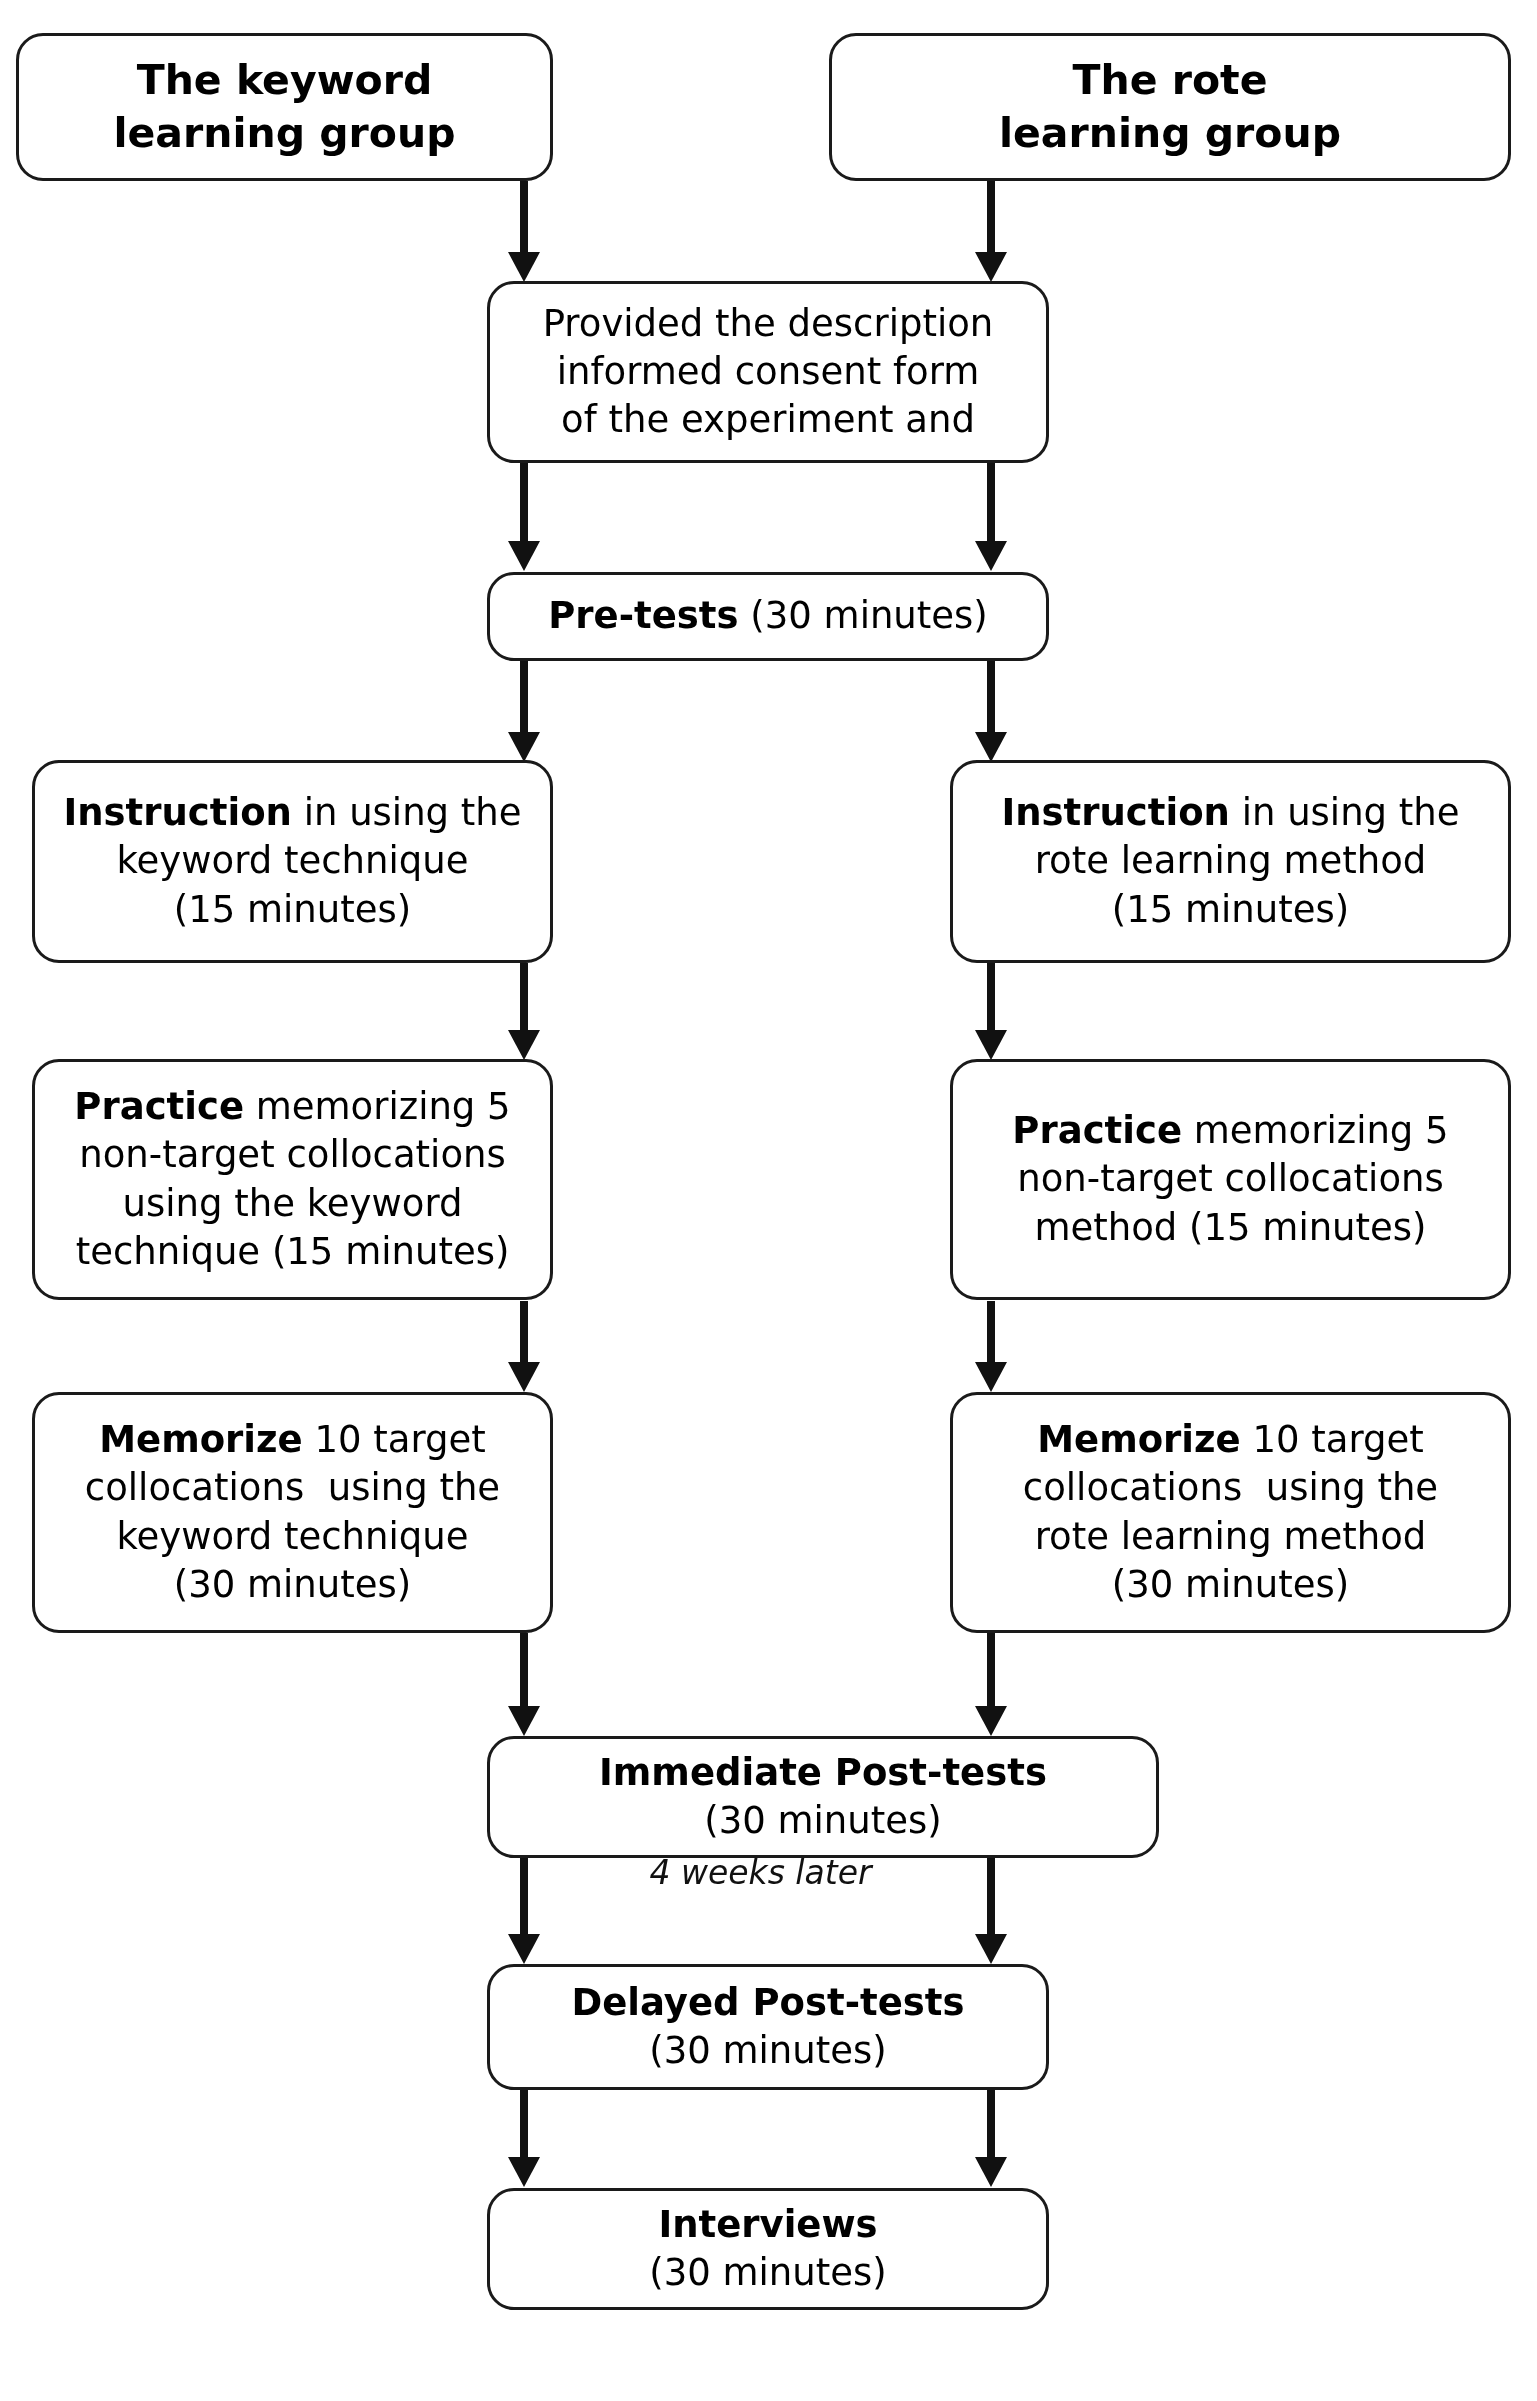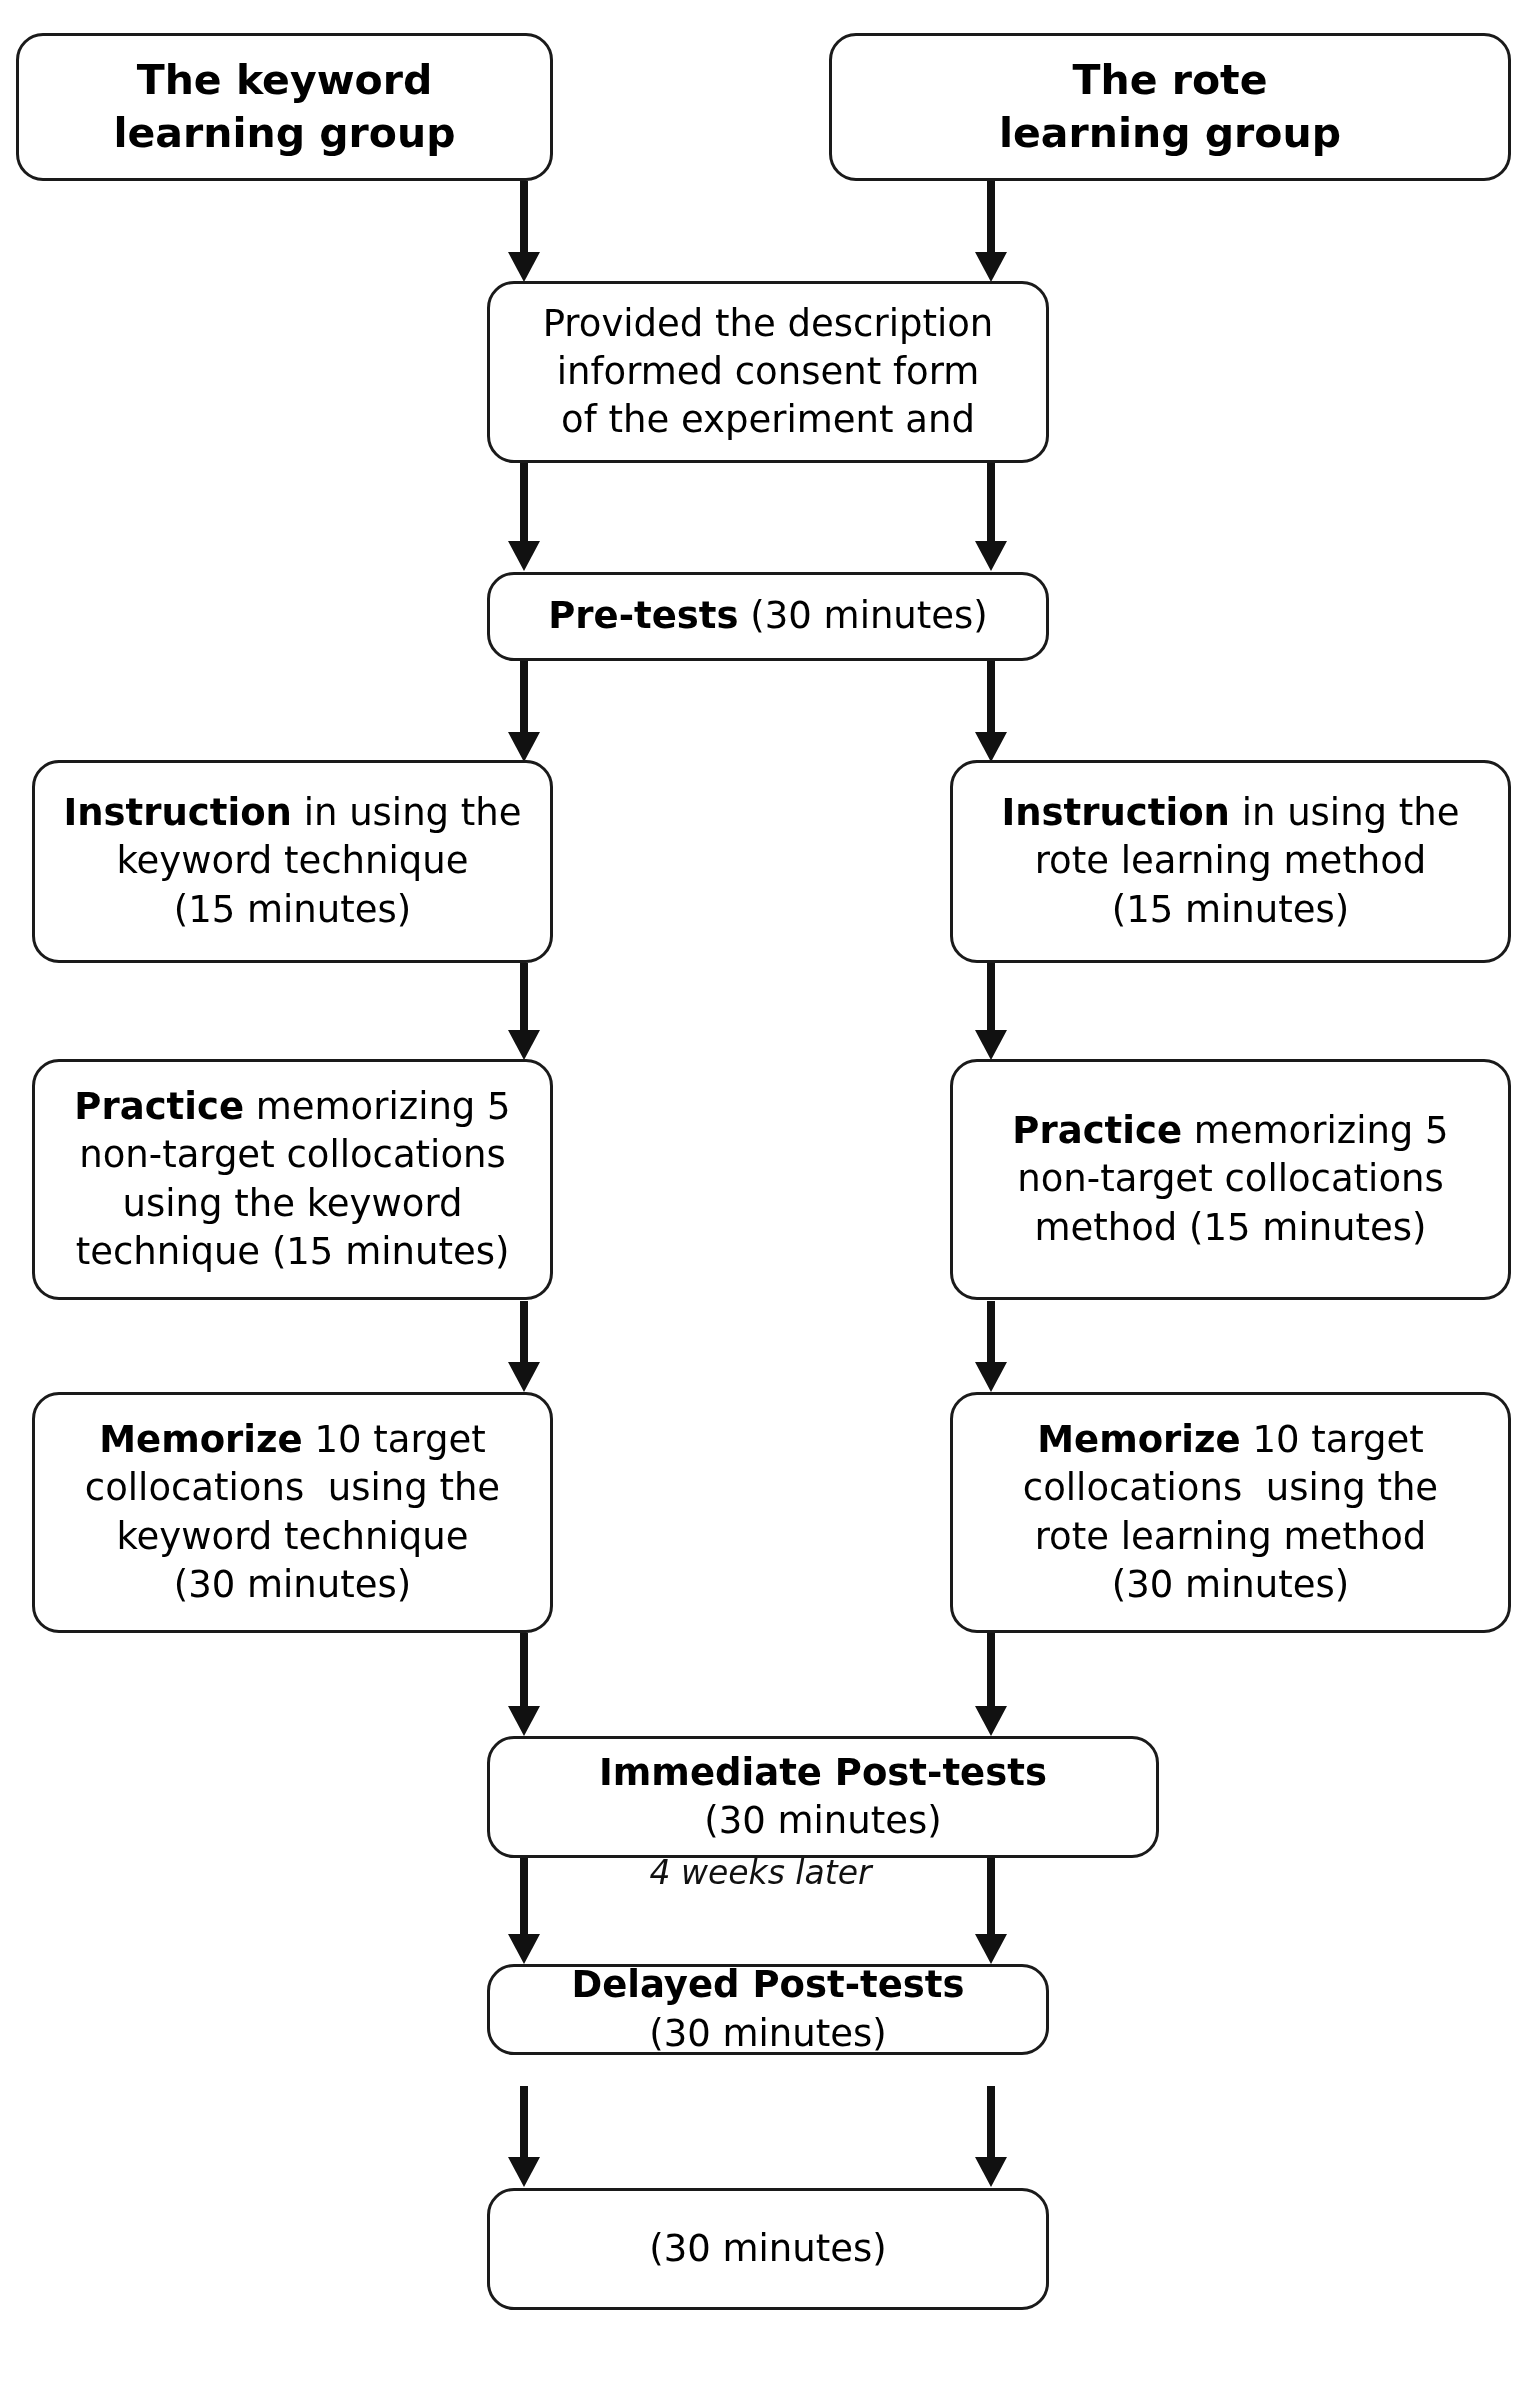--- a/index.html
+++ b/index.html
@@ -193,32 +193,33 @@
   <div class="arrow" style="left:508px;top:1858px;width:32px;height:106px;">
     <div class="shaft" style="height:78px;"></div>
       <div class="head"></div>
   </div>
   <div class="arrow" style="left:975px;top:1858px;width:32px;height:106px;">
     <div class="shaft" style="height:78px;"></div>
       <div class="head"></div>
   </div>
   <div class="edge-label" style="left:602px;top:1853px;width:317px;">4 weeks later</div>
 
-  <div class="node bold" style="left:487px;top:1964px;width:562px;height:91px;">
+  <div class="node bold" style="left:487px;top:1964px;width:562px;height:126px;">
     <span class="ln">Delayed Post-tests</span>
     <span class="ln" style="font-weight:normal;">(30 minutes)</span>
   </div>
 
   <div class="arrow" style="left:508px;top:2086px;width:32px;height:101px;">
     <div class="shaft" style="height:73px;"></div>
       <div class="head"></div>
   </div>
   <div class="arrow" style="left:975px;top:2086px;width:32px;height:101px;">
     <div class="shaft" style="height:73px;"></div>
       <div class="head"></div>
   </div>
 
   <div class="node bold" style="left:487px;top:2188px;width:562px;height:122px;">
+    <span class="ln">Interviews</span>
     <span class="ln" style="font-weight:normal;">(30 minutes)</span>
   </div>
 
 </div>
 
 
 </body></html>

